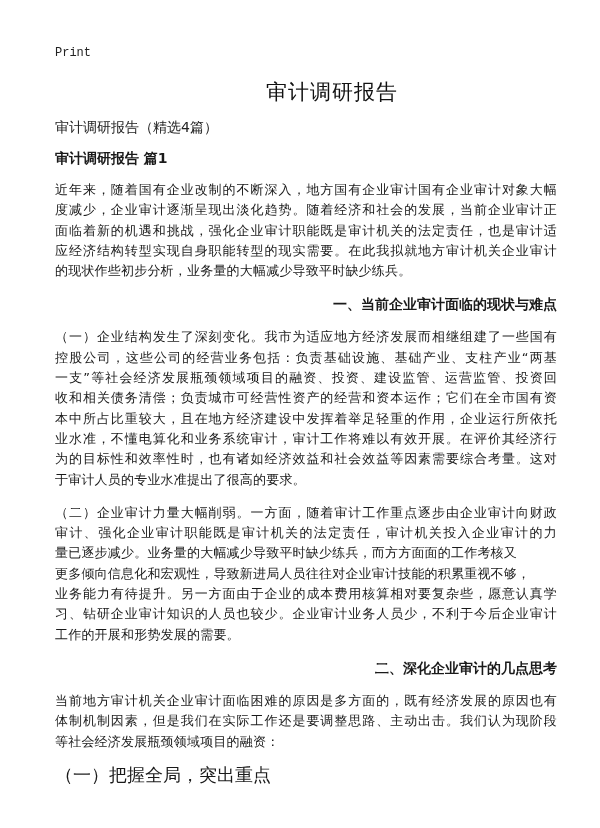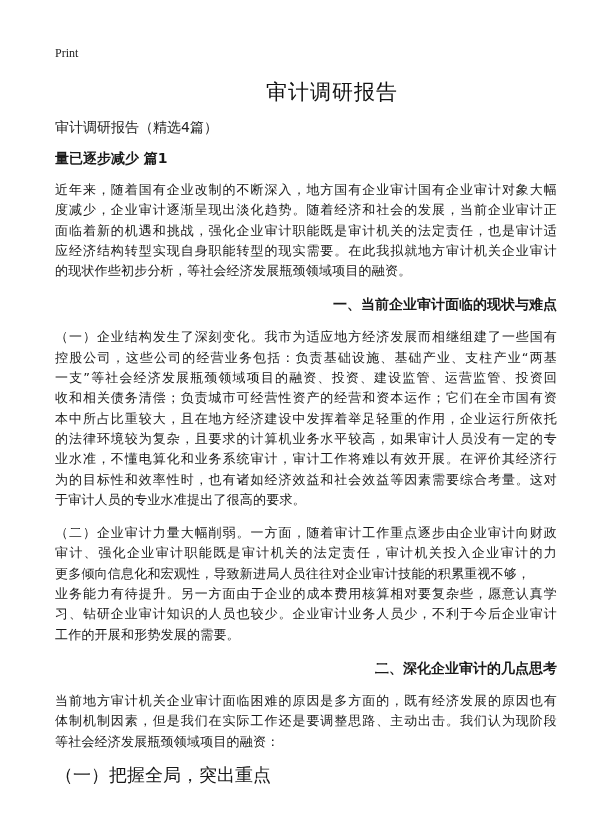--- a/index.html
+++ b/index.html
@@ -4,21 +4,21 @@
   <style>
     html, body { margin: 0; padding: 0; background: #ffffff; }
     body {
       width: 600px; height: 828px; overflow: hidden; position: relative;
       color: #1a1a1a;
       font-family: "DejaVu Sans", "Liberation Sans", sans-serif;
     }
     .page { position: absolute; left: 0; top: 0; width: 600px; height: 828px; }
     .print-label {
       position: absolute; left: 55px; top: 46px;
-      font-family: Liberation Serif, serif;
+      font-family: Liberation Mono, monospace;
       font-size: 12px; color: #222;
     }
     .title {
       position: absolute; left: 0; top: 78px; width: 600px; text-align: center;
       font-size: 21px; letter-spacing: 1px; color: #111; margin: 0; font-weight: normal; padding-left: 32px;
     }
     .subtitle {
       position: absolute; left: 55px; top: 119px;
       font-size: 14px; color: #222; text-align: center;
     }
@@ -45,47 +45,47 @@
 <body>
 
 <div class="page">
   <div class="print-label">Print</div>
 
   <h1 class="title">审计调研报告</h1>
 
   <div class="subtitle">审计调研报告（精选4篇）</div>
 
   <div class="content">
-    <div class="h-part">量已逐步减少 篇1</div>
+    <div class="h-part">审计调研报告 篇1</div>
 
     <p class="para">
       <span class="l">近年来，随着国有企业改制的不断深入，地方国有企业审计国有企业审计对象大幅</span>
       <span class="l">度减少，企业审计逐渐呈现出淡化趋势。随着经济和社会的发展，当前企业审计正</span>
       <span class="l">面临着新的机遇和挑战，强化企业审计职能既是审计机关的法定责任，也是审计适</span>
       <span class="l">应经济结构转型实现自身职能转型的现实需要。在此我拟就地方审计机关企业审计</span>
-      <span class="l last">的现状作些初步分析，等社会经济发展瓶颈领域项目的融资。</span>
+      <span class="l last">的现状作些初步分析，业务量的大幅减少导致平时缺少练兵。</span>
     </p>
 
     <div class="h-section">一、当前企业审计面临的现状与难点</div>
 
     <p class="para">
       <span class="l">（一）企业结构发生了深刻变化。我市为适应地方经济发展而相继组建了一些国有</span>
       <span class="l">控股公司，这些公司的经营业务包括：负责基础设施、基础产业、支柱产业“两基</span>
       <span class="l">一支”等社会经济发展瓶颈领域项目的融资、投资、建设监管、运营监管、投资回</span>
       <span class="l">收和相关债务清偿；负责城市可经营性资产的经营和资本运作；它们在全市国有资</span>
       <span class="l">本中所占比重较大，且在地方经济建设中发挥着举足轻重的作用，企业运行所依托</span>
-      <span class="l">的法律环境较为复杂，且要求的计算机业务水平较高，如果审计人员没有一定的专</span>
       <span class="l">业水准，不懂电算化和业务系统审计，审计工作将难以有效开展。在评价其经济行</span>
       <span class="l">为的目标性和效率性时，也有诸如经济效益和社会效益等因素需要综合考量。这对</span>
       <span class="l last">于审计人员的专业水准提出了很高的要求。</span>
     </p>
 
     <p class="para">
       <span class="l">（二）企业审计力量大幅削弱。一方面，随着审计工作重点逐步由企业审计向财政</span>
       <span class="l">审计、强化企业审计职能既是审计机关的法定责任，审计机关投入企业审计的力</span>
+      <span class="l last">量已逐步减少。业务量的大幅减少导致平时缺少练兵，而方方面面的工作考核又</span>
       <span class="l last">更多倾向信息化和宏观性，导致新进局人员往往对企业审计技能的积累重视不够，</span>
       <span class="l">业务能力有待提升。另一方面由于企业的成本费用核算相对要复杂些，愿意认真学</span>
       <span class="l">习、钻研企业审计知识的人员也较少。企业审计业务人员少，不利于今后企业审计</span>
       <span class="l last">工作的开展和形势发展的需要。</span>
     </p>
 
     <div class="h-section">二、深化企业审计的几点思考</div>
 
     <p class="para">
       <span class="l">当前地方审计机关企业审计面临困难的原因是多方面的，既有经济发展的原因也有</span>

